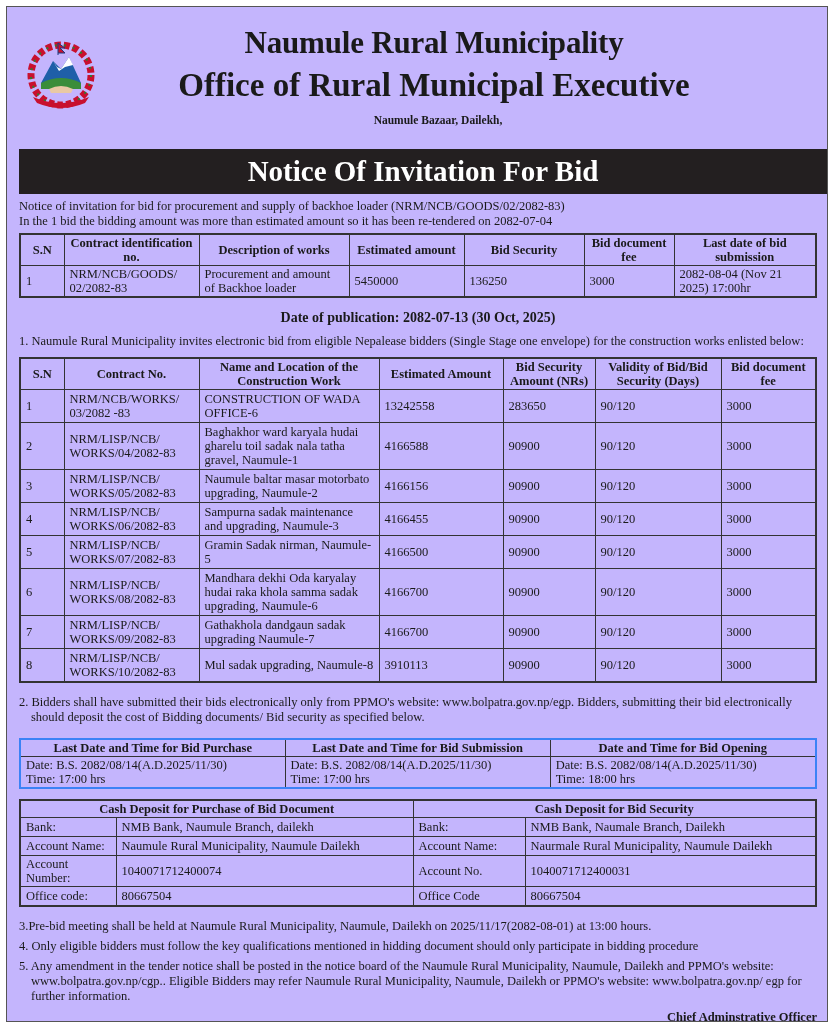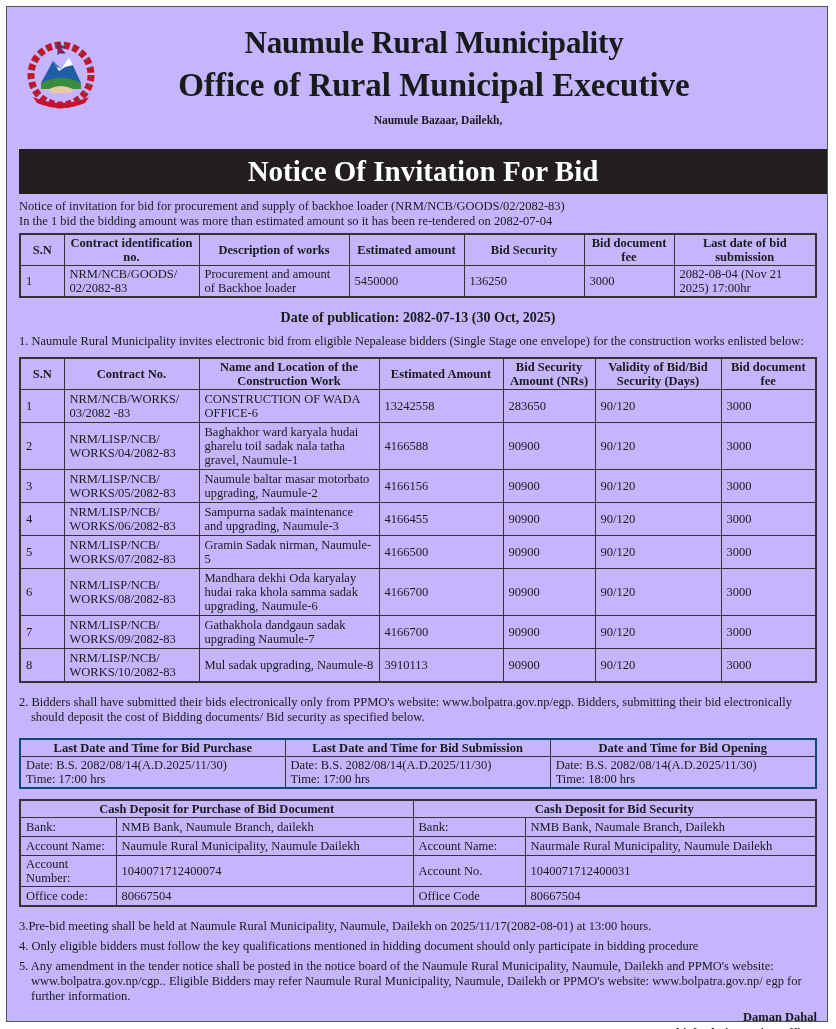--- a/index.html
+++ b/index.html
@@ -16,21 +16,21 @@
   table { border-collapse: collapse; width: 100%; border-radius: 7px; }
   td, th { border: 1px solid #333; padding: 1px 5px; font-size: 12.5px; vertical-align: middle; text-align: left; line-height: 14px; }
   th { font-weight: bold; text-align: center; }
   .t1 { margin-top: 4px; border: 2px solid #333; }
   .pub { text-align: center; font-weight: bold; font-size: 14px; margin: 12px 0 8px; }
   .para { margin: 0; line-height: 15px; }
   .t2 { margin-top: 8px; border: 2px solid #333; }
   .t2 td { height: 30px; }
   .t2 td.h3 { height: 44px; }
   .para2 { margin-top: 12px; line-height: 15px; padding-left: 12px; text-indent: -12px; }
-  .t3 { margin-top: 0; border: 2px solid #0c4a6e; }
+  .t3 { margin-top: 0; border: 2px solid #3b82f6; }
   .t4 { margin-top: 10px; border: 2px solid #333; }
   .t4 td { height: 16px; }
   .notes { margin-top: 12px; }
   .note { margin: 0 0 5px 0; line-height: 15px; padding-left: 12px; text-indent: -12px; }
   .sign { text-align: right; font-weight: bold; line-height: 16px; margin-top: 2px; }
 </style>
 </head>
 <body>
 
 <div class="page">
@@ -263,17 +263,16 @@
         </tbody>
     </table>
 
     <div class="notes">
       <p class="note">3.Pre-bid meeting shall be held at Naumule Rural Municipality, Naumule, Dailekh on 2025/11/17(2082-08-01) at 13:00 hours.</p>
       <p class="note">4. Only eligible bidders must follow the key qualifications mentioned in hidding document should only participate in bidding procedure</p>
       <p class="note">5. Any amendment in the tender notice shall be posted in the notice board of the Naumule Rural Municipality, Naumule, Dailekh and PPMO's website: www.bolpatra.gov.np/cgp.. Eligible Bidders may refer Naumule Rural Municipality, Naumule, Dailekh or PPMO's website: www.bolpatra.gov.np/ egp for further information.</p>
     </div>
 
     <div class="sign">
-      <div>Daman Dahal</div>
       <div>Chief Adminstrative Officer</div>
     </div>
   </div>
 </div>
 
 </body></html>

